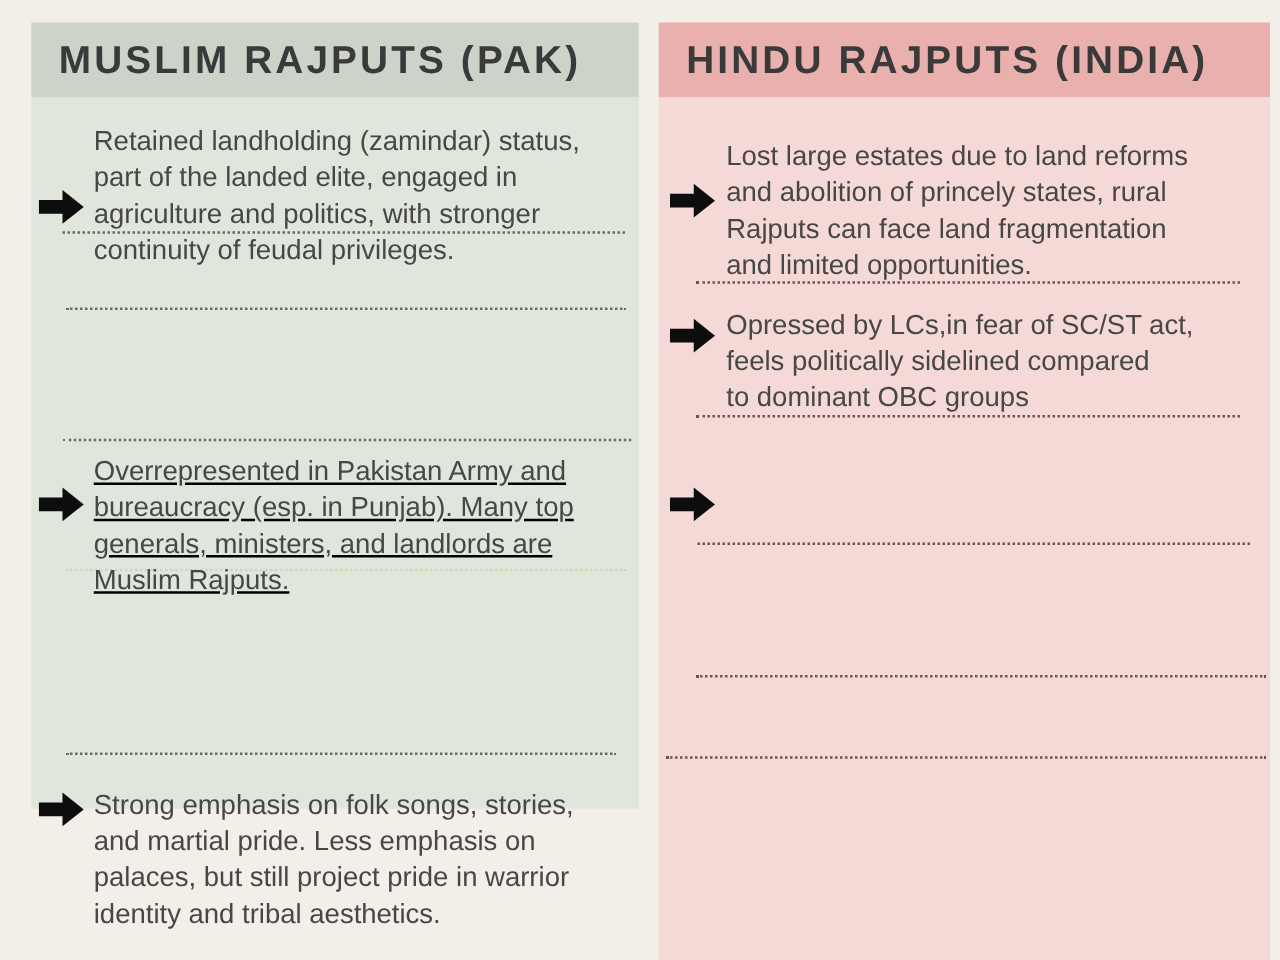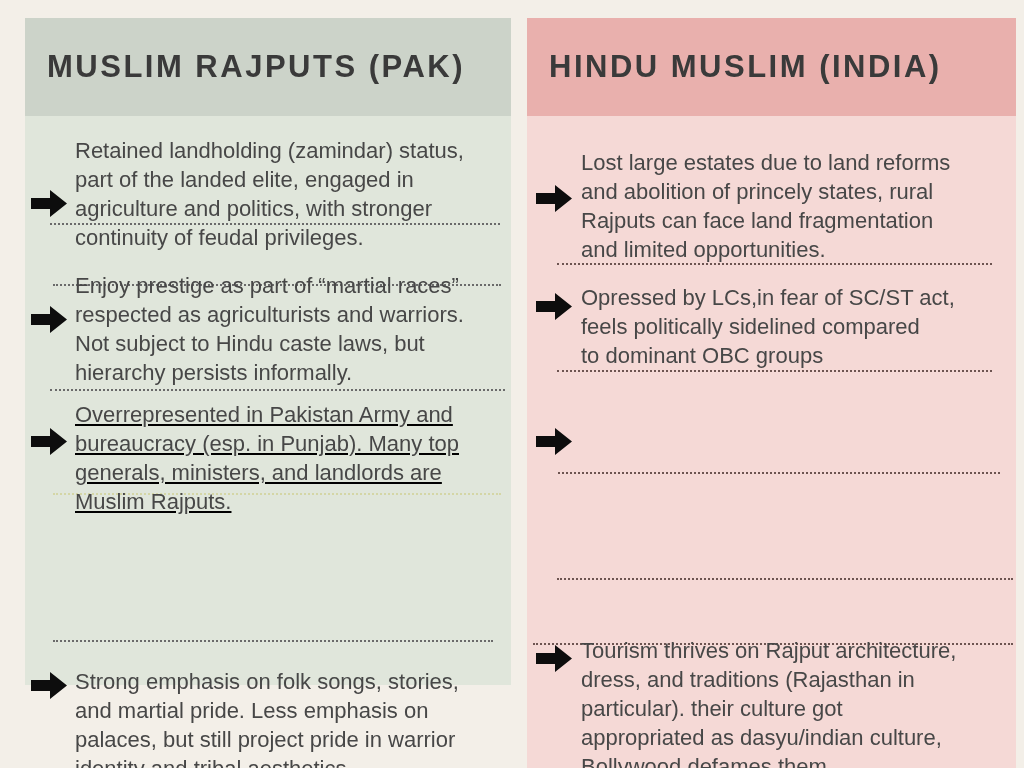--- a/index.html
+++ b/index.html
@@ -8,21 +8,21 @@
     background:#f3efe8;
     font-family:"Liberation Sans", sans-serif;
     position:relative;
     overflow:hidden;
   }
   .column { position:absolute; top:18px; }
   .col-left  { left:25px;  width:486px; }
   .col-right { left:527px; width:489px; }
 
   .col-header {
-    height:98px;
+    height:60px;
     display:flex; align-items:center;
     padding-left:22px;
     box-sizing:border-box;
   }
   .col-title {
     font-size:31px; font-weight:bold;
     letter-spacing:2.5px;
     color:#3a3a3a;
     white-space:nowrap;
   }
@@ -80,31 +80,20 @@
       <span class="arrow">
         <svg viewBox="0 0 37 31">
             <polygon points="0,10 19,10 19,2 36,15.5 19,29 19,21 0,21" fill="#0d0d0d"></polygon>
           </svg>
       </span>
       <p>Retained landholding (zamindar) status,
 part of the landed elite, engaged in
 agriculture and politics, with stronger
 continuity of feudal privileges.</p>
     </div>
-    <div class="bullet b2">
-      <span class="arrow">
-        <svg viewBox="0 0 37 31">
-            <polygon points="0,10 19,10 19,2 36,15.5 19,29 19,21 0,21" fill="#0d0d0d"></polygon>
-          </svg>
-      </span>
-      <p>Enjoy prestige as part of “martial races”
-respected as agriculturists and warriors.
-Not subject to Hindu caste laws, but
-hierarchy persists informally.</p>
-    </div>
     <div class="bullet b3">
       <span class="arrow">
         <svg viewBox="0 0 37 31">
             <polygon points="0,10 19,10 19,2 36,15.5 19,29 19,21 0,21" fill="#0d0d0d"></polygon>
           </svg>
       </span>
       <p>Overrepresented in Pakistan Army and
 bureaucracy (esp. in Punjab). Many top
 generals, ministers, and landlords are
 Muslim Rajputs.</p>
@@ -118,21 +107,21 @@
       <p>Strong emphasis on folk songs, stories,
 and martial pride. Less emphasis on
 palaces, but still project pride in warrior
 identity and tribal aesthetics.</p>
     </div>
   </div>
 </div>
 
 <div class="column col-right">
   <div class="col-header" style="background: rgb(233, 176, 173);">
-    <div class="col-title">HINDU MUSLIM (INDIA)</div>
+    <div class="col-title">HINDU RAJPUTS (INDIA)</div>
   </div>
   <div class="col-body" style="background: rgb(245, 217, 214);">
 
     <div class="ruled-line" style="top:147px; left:30px; width:435px;"></div>
     <div class="ruled-line" style="top:254px; left:30px; width:435px;"></div>
     <div class="ruled-line" style="top:356px; left:31px; width:442px;"></div>
     <div class="ruled-line" style="top:462px; left:30px; width:456px;"></div>
     <div class="ruled-line" style="top:527px; left:6px; width:480px;"></div>
 
     <div class="bullet b1">
@@ -156,26 +145,14 @@
 feels politically sidelined compared
 to dominant OBC groups</p>
     </div>
     <div class="bullet b3">
       <span class="arrow">
         <svg viewBox="0 0 37 31">
             <polygon points="0,10 19,10 19,2 36,15.5 19,29 19,21 0,21" fill="#0d0d0d"></polygon>
           </svg>
       </span>
     </div>
-    <div class="bullet b5">
-      <span class="arrow">
-        <svg viewBox="0 0 37 31">
-            <polygon points="0,10 19,10 19,2 36,15.5 19,29 19,21 0,21" fill="#0d0d0d"></polygon>
-          </svg>
-      </span>
-      <p>Tourism thrives on Rajput architecture,
-dress, and traditions (Rajasthan in
-particular). their culture got
-appropriated as dasyu/indian culture,
-Bollywood defames them.</p>
-    </div>
   </div>
 </div>
 
 </body></html>

